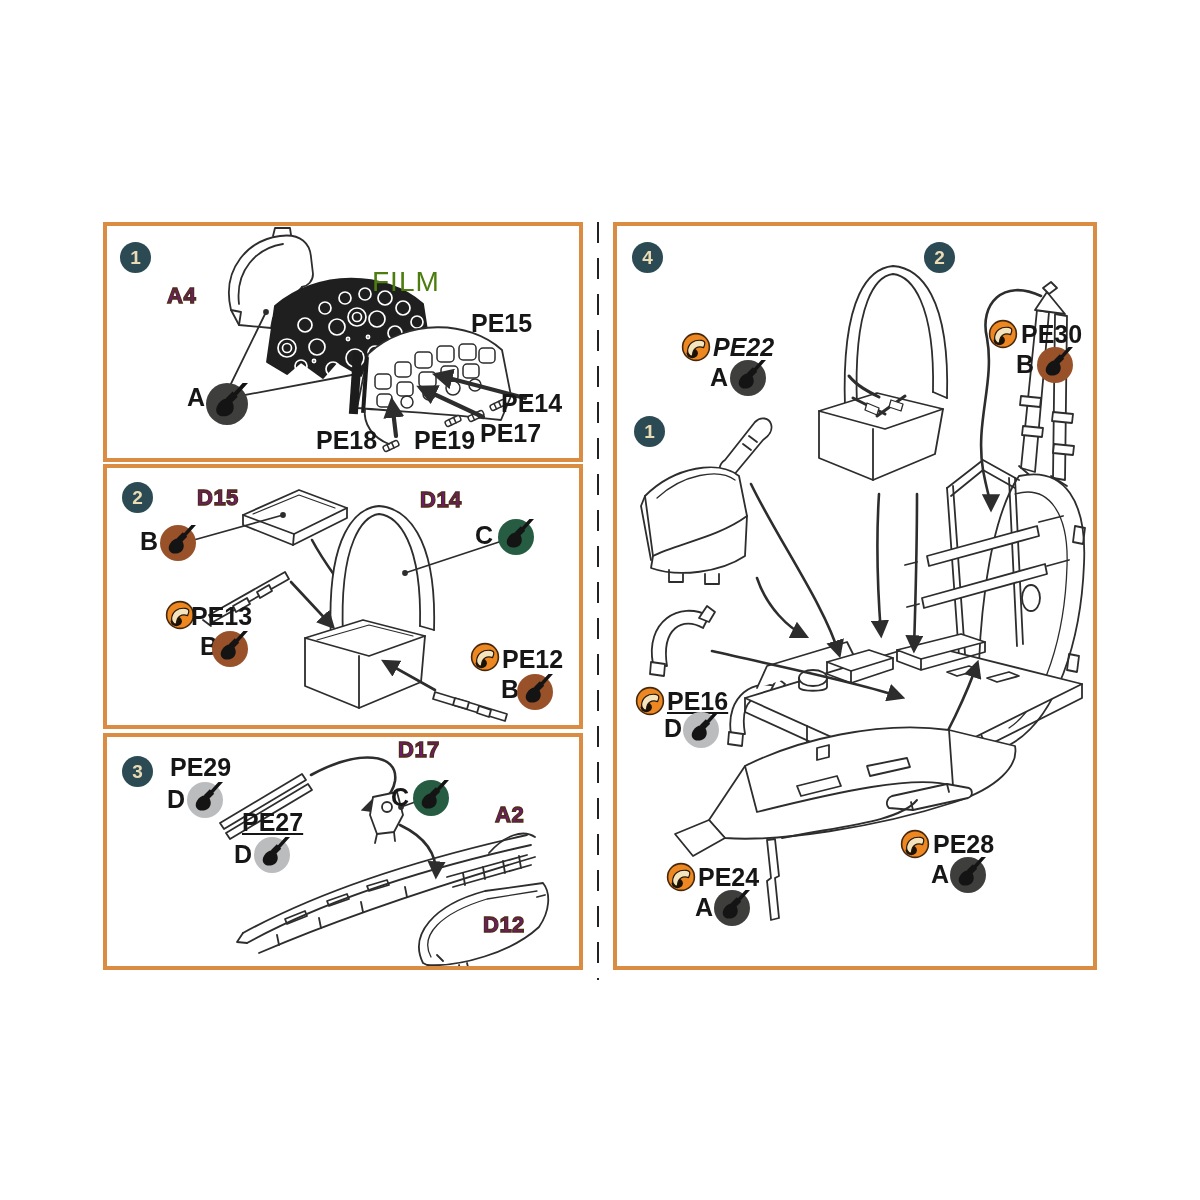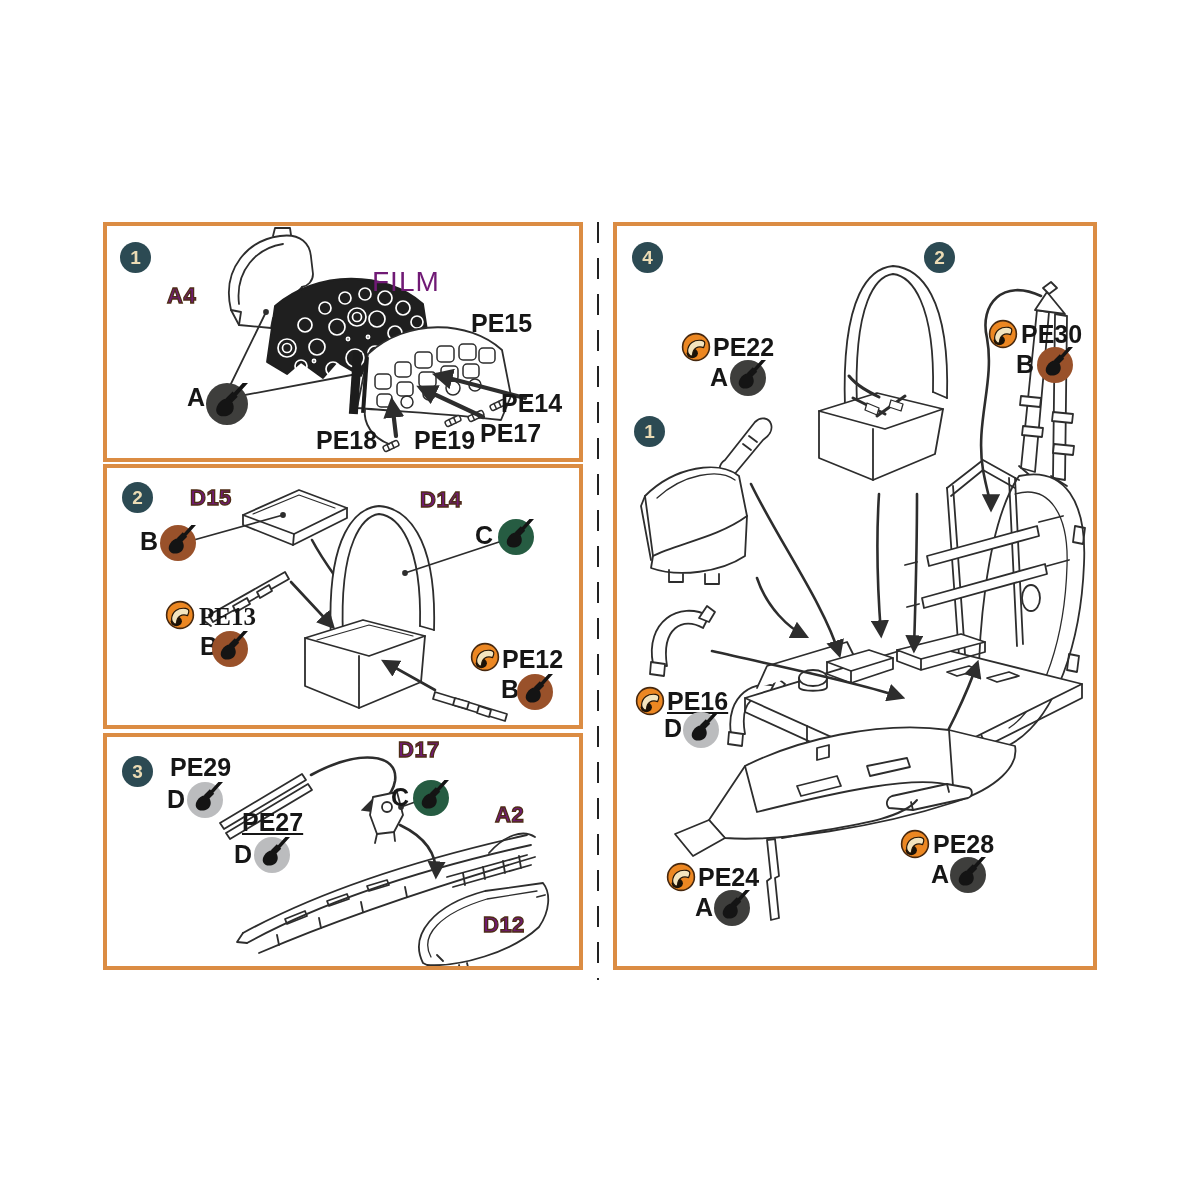--- a/index.html
+++ b/index.html
@@ -6,21 +6,21 @@
   .canvas{position:relative;width:1200px;height:1200px;background:#fff;overflow:hidden;
           font-family:"Liberation Sans","DejaVu Sans",sans-serif;}
   .box{position:absolute;border:4px solid #DB8C43;background:#fff;box-sizing:border-box;}
   .badge{position:absolute;width:31px;height:31px;border-radius:50%;background:#2C4A53;
          color:#EBDBB4;font-weight:bold;font-size:19px;display:flex;align-items:center;
          justify-content:center;line-height:1;}
   .pe-label{position:absolute;font-weight:bold;font-size:25px;color:#161616;line-height:1;white-space:nowrap;}
   .letter-label{position:absolute;font-weight:bold;font-size:25px;color:#161616;line-height:1;}
   .part-label{position:absolute;font-weight:bold;font-size:22px;line-height:1;color:#701a75;
               -webkit-text-stroke:1.3px #4E2D15;letter-spacing:.5px;white-space:nowrap;}
-  .film-label{position:absolute;font-size:28px;color:#701a75;line-height:1;letter-spacing:1px;}
+  .film-label{position:absolute;font-size:28px;color:#4d7c0f;line-height:1;letter-spacing:1px;}
   .paint-dot{position:absolute;border-radius:50%;}
   .paint-dot svg{position:absolute;left:0;top:0;width:100%;height:100%;overflow:visible;}
   .bend-icon{position:absolute;width:30px;height:30px;}
   .bend-icon svg{width:100%;height:100%;display:block;}
   .art{position:absolute;left:0;top:0;width:100%;height:100%;}
   .hidden-defs{position:absolute;width:0;height:0;overflow:hidden;}
 </style>
 </head>
 <body>
 
@@ -204,40 +204,40 @@
 
         <g>
           <path d="M328,224 L400,246 L398,253 L326,231 Z" fill="#fff"></path>
           <path d="M348,230 L362,234 L360,241 L346,237 Z" fill="#fff"></path>
           <path d="M372,238 L384,242 L382,249 L370,245 Z" fill="#fff"></path>
         </g>
         <line x1="328" y1="222" x2="278" y2="194" stroke-width="2.6" marker-end="url(#ah3)"></line>
       </g>
     </svg>
     <div class="badge" style="left:15px;top:14px;">2</div>
-    <div class="part-label" style="left:83px;top:19px;">D15</div>
+    <div class="part-label" style="left:90px;top:19px;">D15</div>
     <div class="part-label" style="left:313px;top:21px;">D14</div>
     <div class="letter-label" style="left:33px;top:61px;">B</div>
     <div class="paint-dot" style="left:53px;top:57px;width:36px;height:36px;background:#99512A;">
       <svg>
           <use href="#brush-sym"></use>
         </svg>
     </div>
     <div class="letter-label" style="left:368px;top:55px;">C</div>
     <div class="paint-dot" style="left:391px;top:51px;width:36px;height:36px;background:#265C42;">
       <svg>
           <use href="#brush-sym"></use>
         </svg>
     </div>
     <div class="bend-icon" style="left:58px;top:132px;">
       <svg>
           <use href="#bend-sym"></use>
         </svg>
     </div>
-    <div class="pe-label" style="left:92px;top:136px;font-family:Liberation Serif, serif;">PE13</div>
+    <div class="pe-label" style="left:84px;top:136px;">PE13</div>
     <div class="letter-label" style="left:93px;top:166px;">B</div>
     <div class="paint-dot" style="left:105px;top:163px;width:36px;height:36px;background:#99512A;">
       <svg>
           <use href="#brush-sym"></use>
         </svg>
     </div>
     <div class="bend-icon" style="left:363px;top:174px;">
       <svg>
           <use href="#bend-sym"></use>
         </svg>
@@ -430,21 +430,21 @@
     </svg>
     <div class="badge" style="left:15px;top:16px;">4</div>
     <div class="badge" style="left:307px;top:16px;">2</div>
     <div class="badge" style="left:17px;top:190px;">1</div>
 
     <div class="bend-icon" style="left:64px;top:106px;">
       <svg>
           <use href="#bend-sym"></use>
         </svg>
     </div>
-    <div class="pe-label" style="left:96px;top:109px;">PE22</div>
+    <div class="pe-label" style="left:96px;top:109px;font-style:italic;">PE22</div>
     <div class="letter-label" style="left:93px;top:139px;">A</div>
     <div class="paint-dot" style="left:113px;top:134px;width:36px;height:36px;background:#3E3E3C;">
       <svg>
           <use href="#brush-sym"></use>
         </svg>
     </div>
 
     <div class="bend-icon" style="left:371px;top:93px;">
       <svg>
           <use href="#bend-sym"></use>

